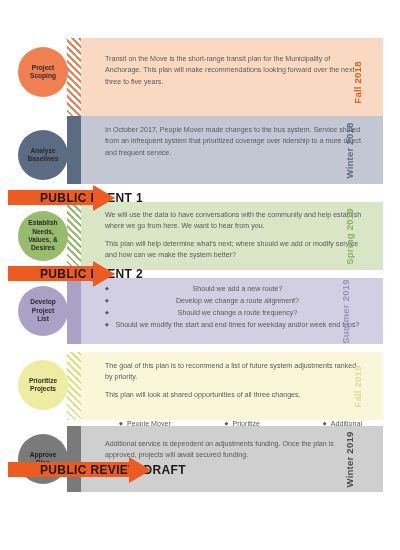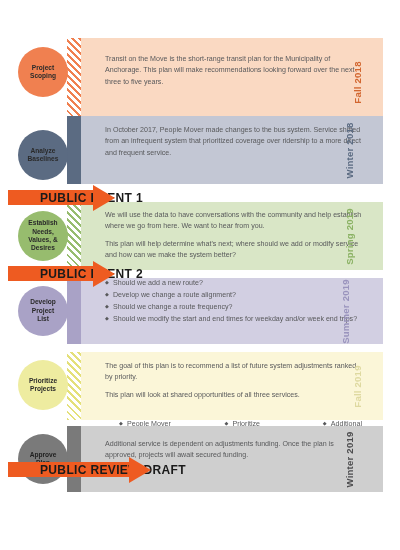--- a/index.html
+++ b/index.html
@@ -232,21 +232,21 @@
   </div>
 
   <div class="row" style="top:278px; height:66px;">
     <div class="panel" style="background:#d2cfe2;"></div>
     <div class="bar solid" style="background:#a9a2c6;"></div>
     <div class="node" style="background:#a9a2c6; top:8px;">
       <div class="node-label" style="white-space:pre-line;">Develop
 Project
 List</div>
     </div>
-    <div class="body" style="top:0;">
+    <div class="body" style="top:6px;text-align:center;">
       <ul class="qlist">
         <li>Should we add a new route?</li>
         <li>Develop we change a route alignment?</li>
         <li>Should we change a route frequency?</li>
         <li>Should we modify the start and end times for weekday and/or week end trips?</li>
       </ul>
     </div>
     <div class="season">
       <span style="color:#9a94bd;">Summer 2019</span>
     </div>
@@ -254,21 +254,21 @@
 
   <div class="row" style="top:352px; height:68px;">
     <div class="panel" style="background:#fbf6d8;"></div>
     <div class="bar hatch" style="background:repeating-linear-gradient(45deg,#e4e07a 0 2px,#ffffff 2px 5px);"></div>
     <div class="node" style="background:#eeeca0; top:8px;">
       <div class="node-label" style="white-space:pre-line;">Prioritize
 Projects</div>
     </div>
     <div class="body" style="top:9px;">
       <p>The goal of this plan is to recommend a list of future system adjustments ranked by priority.</p>
-      <p style="margin-bottom:2px;">This plan will look at shared opportunities of all three services.</p>
+      <p style="margin-bottom:2px;">This plan will look at shared opportunities of all three changes.</p>
       <div class="svc-row">
         <div class="svc">People Mover</div>
         <div class="svc">Prioritize</div>
         <div class="svc">Additional</div>
       </div>
     </div>
     <div class="season">
       <span style="color:#ded9a0;">Fall 2019</span>
     </div>
   </div>

